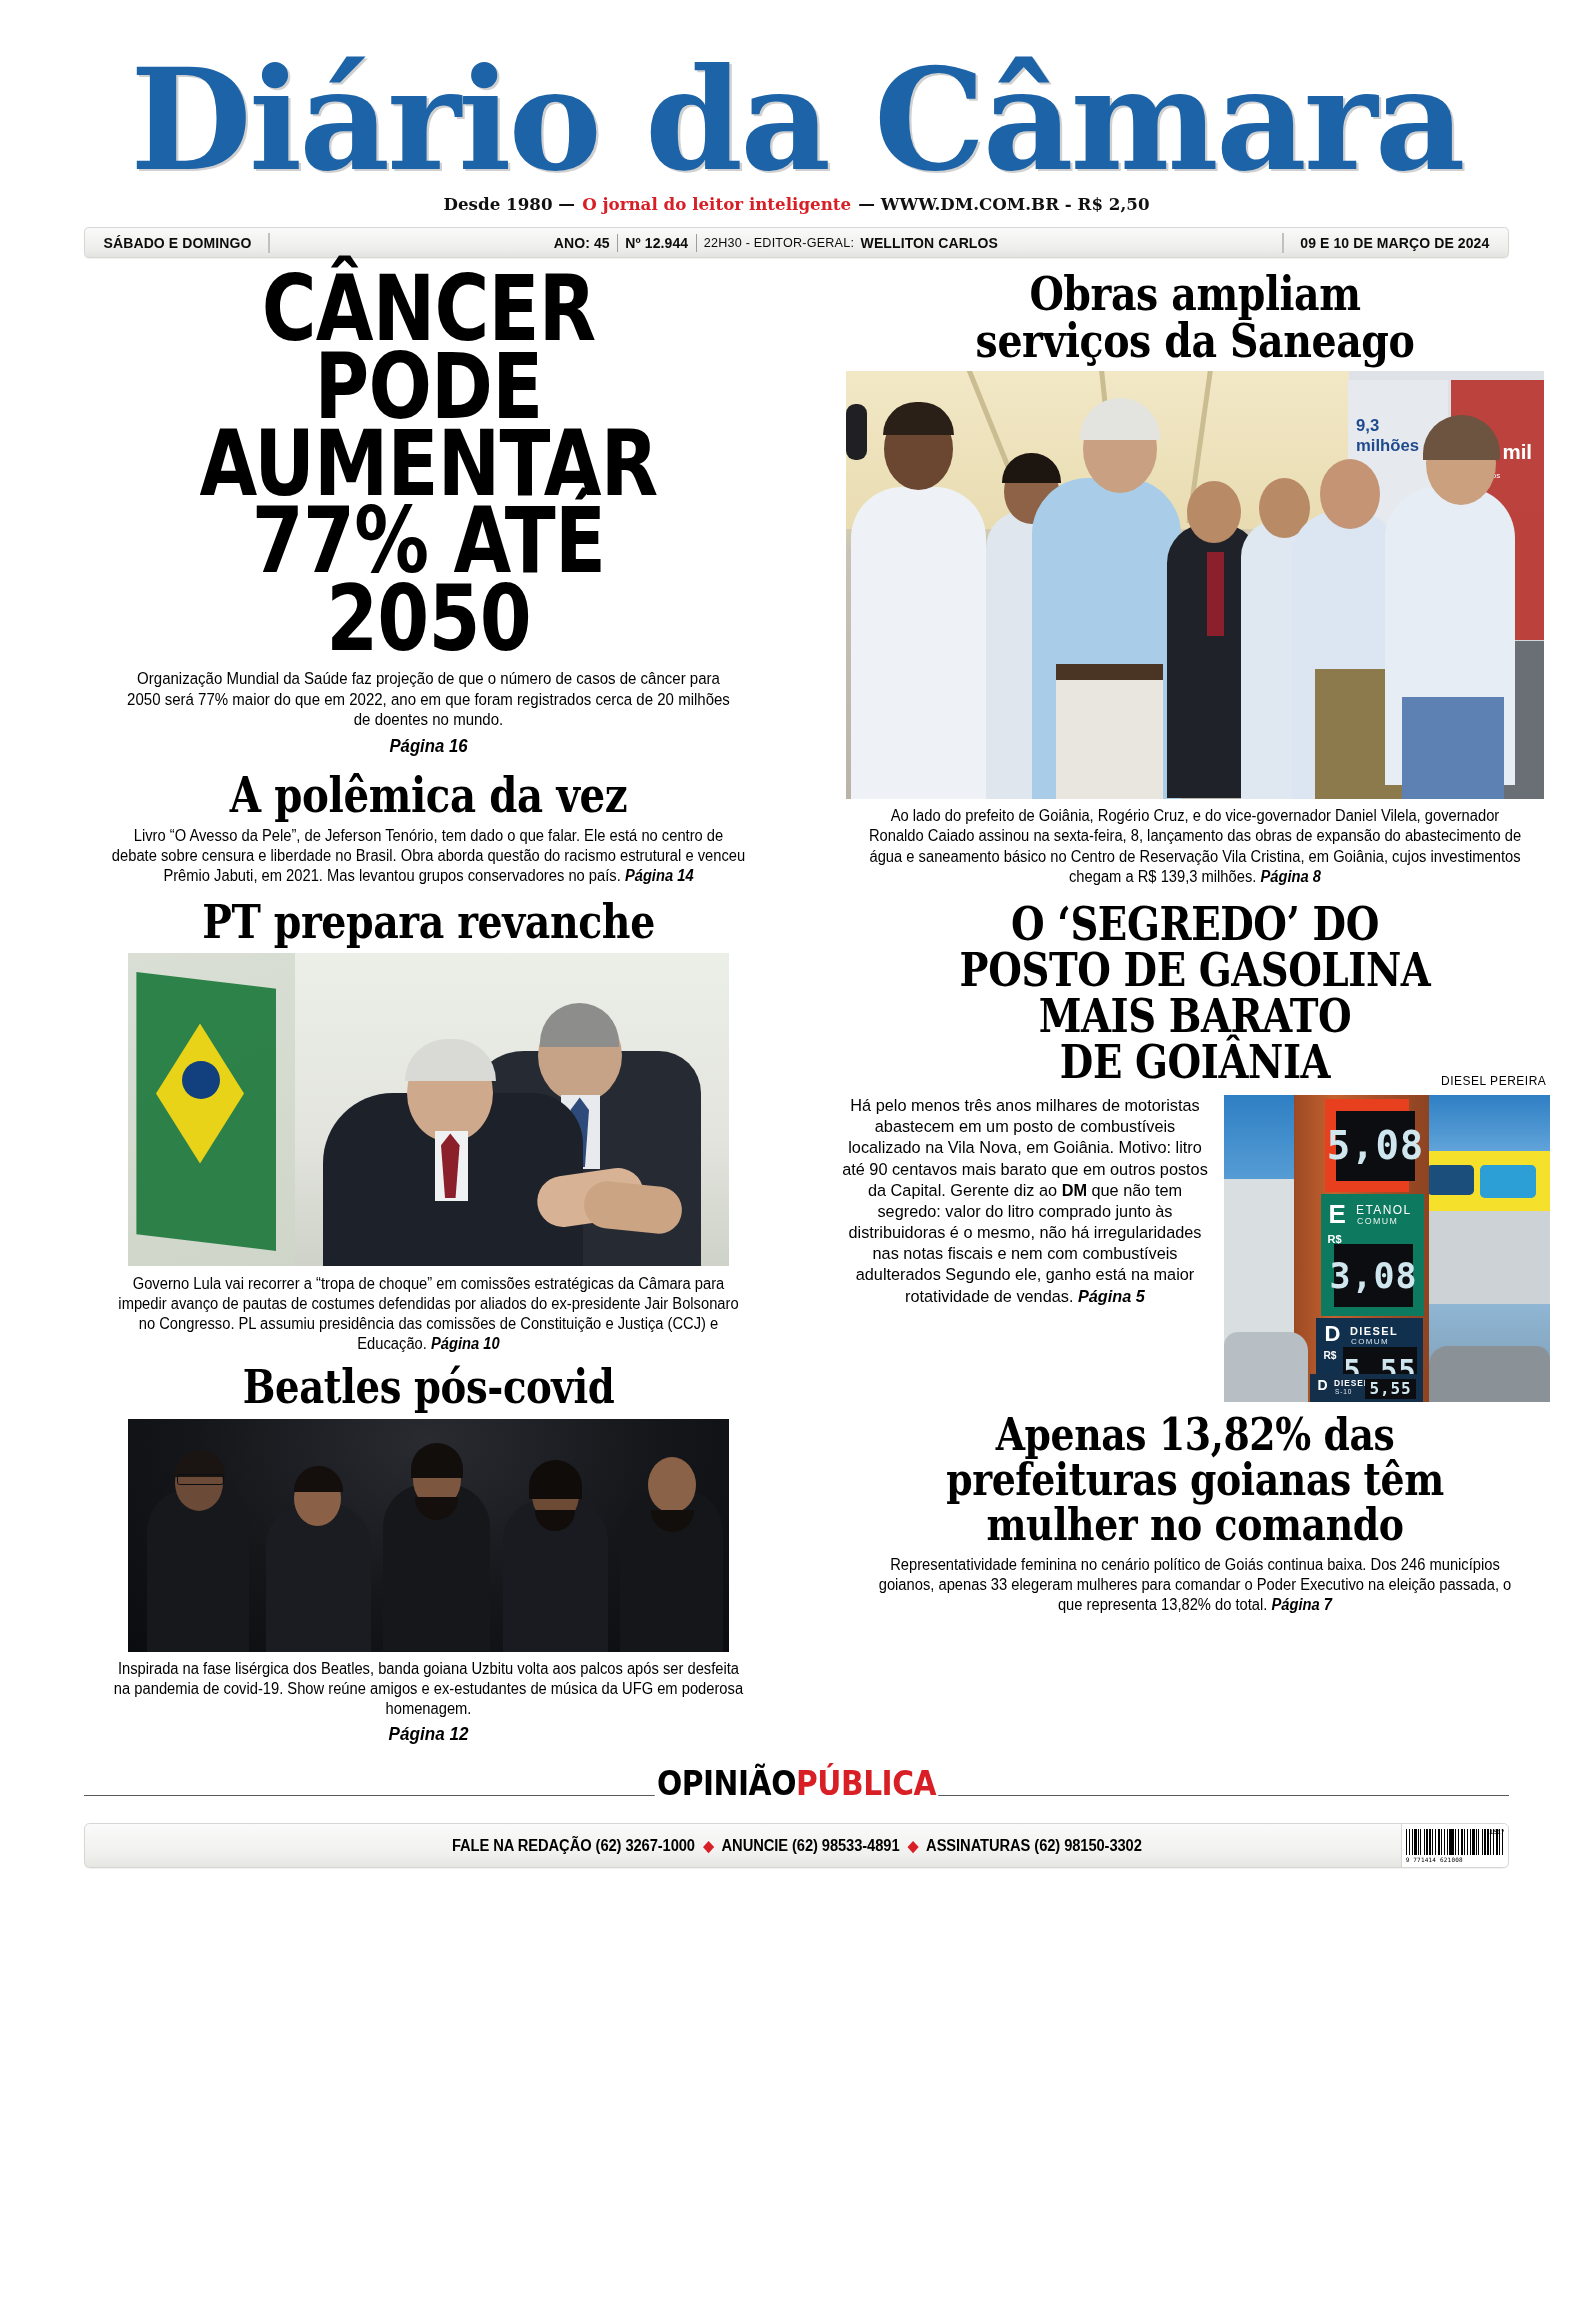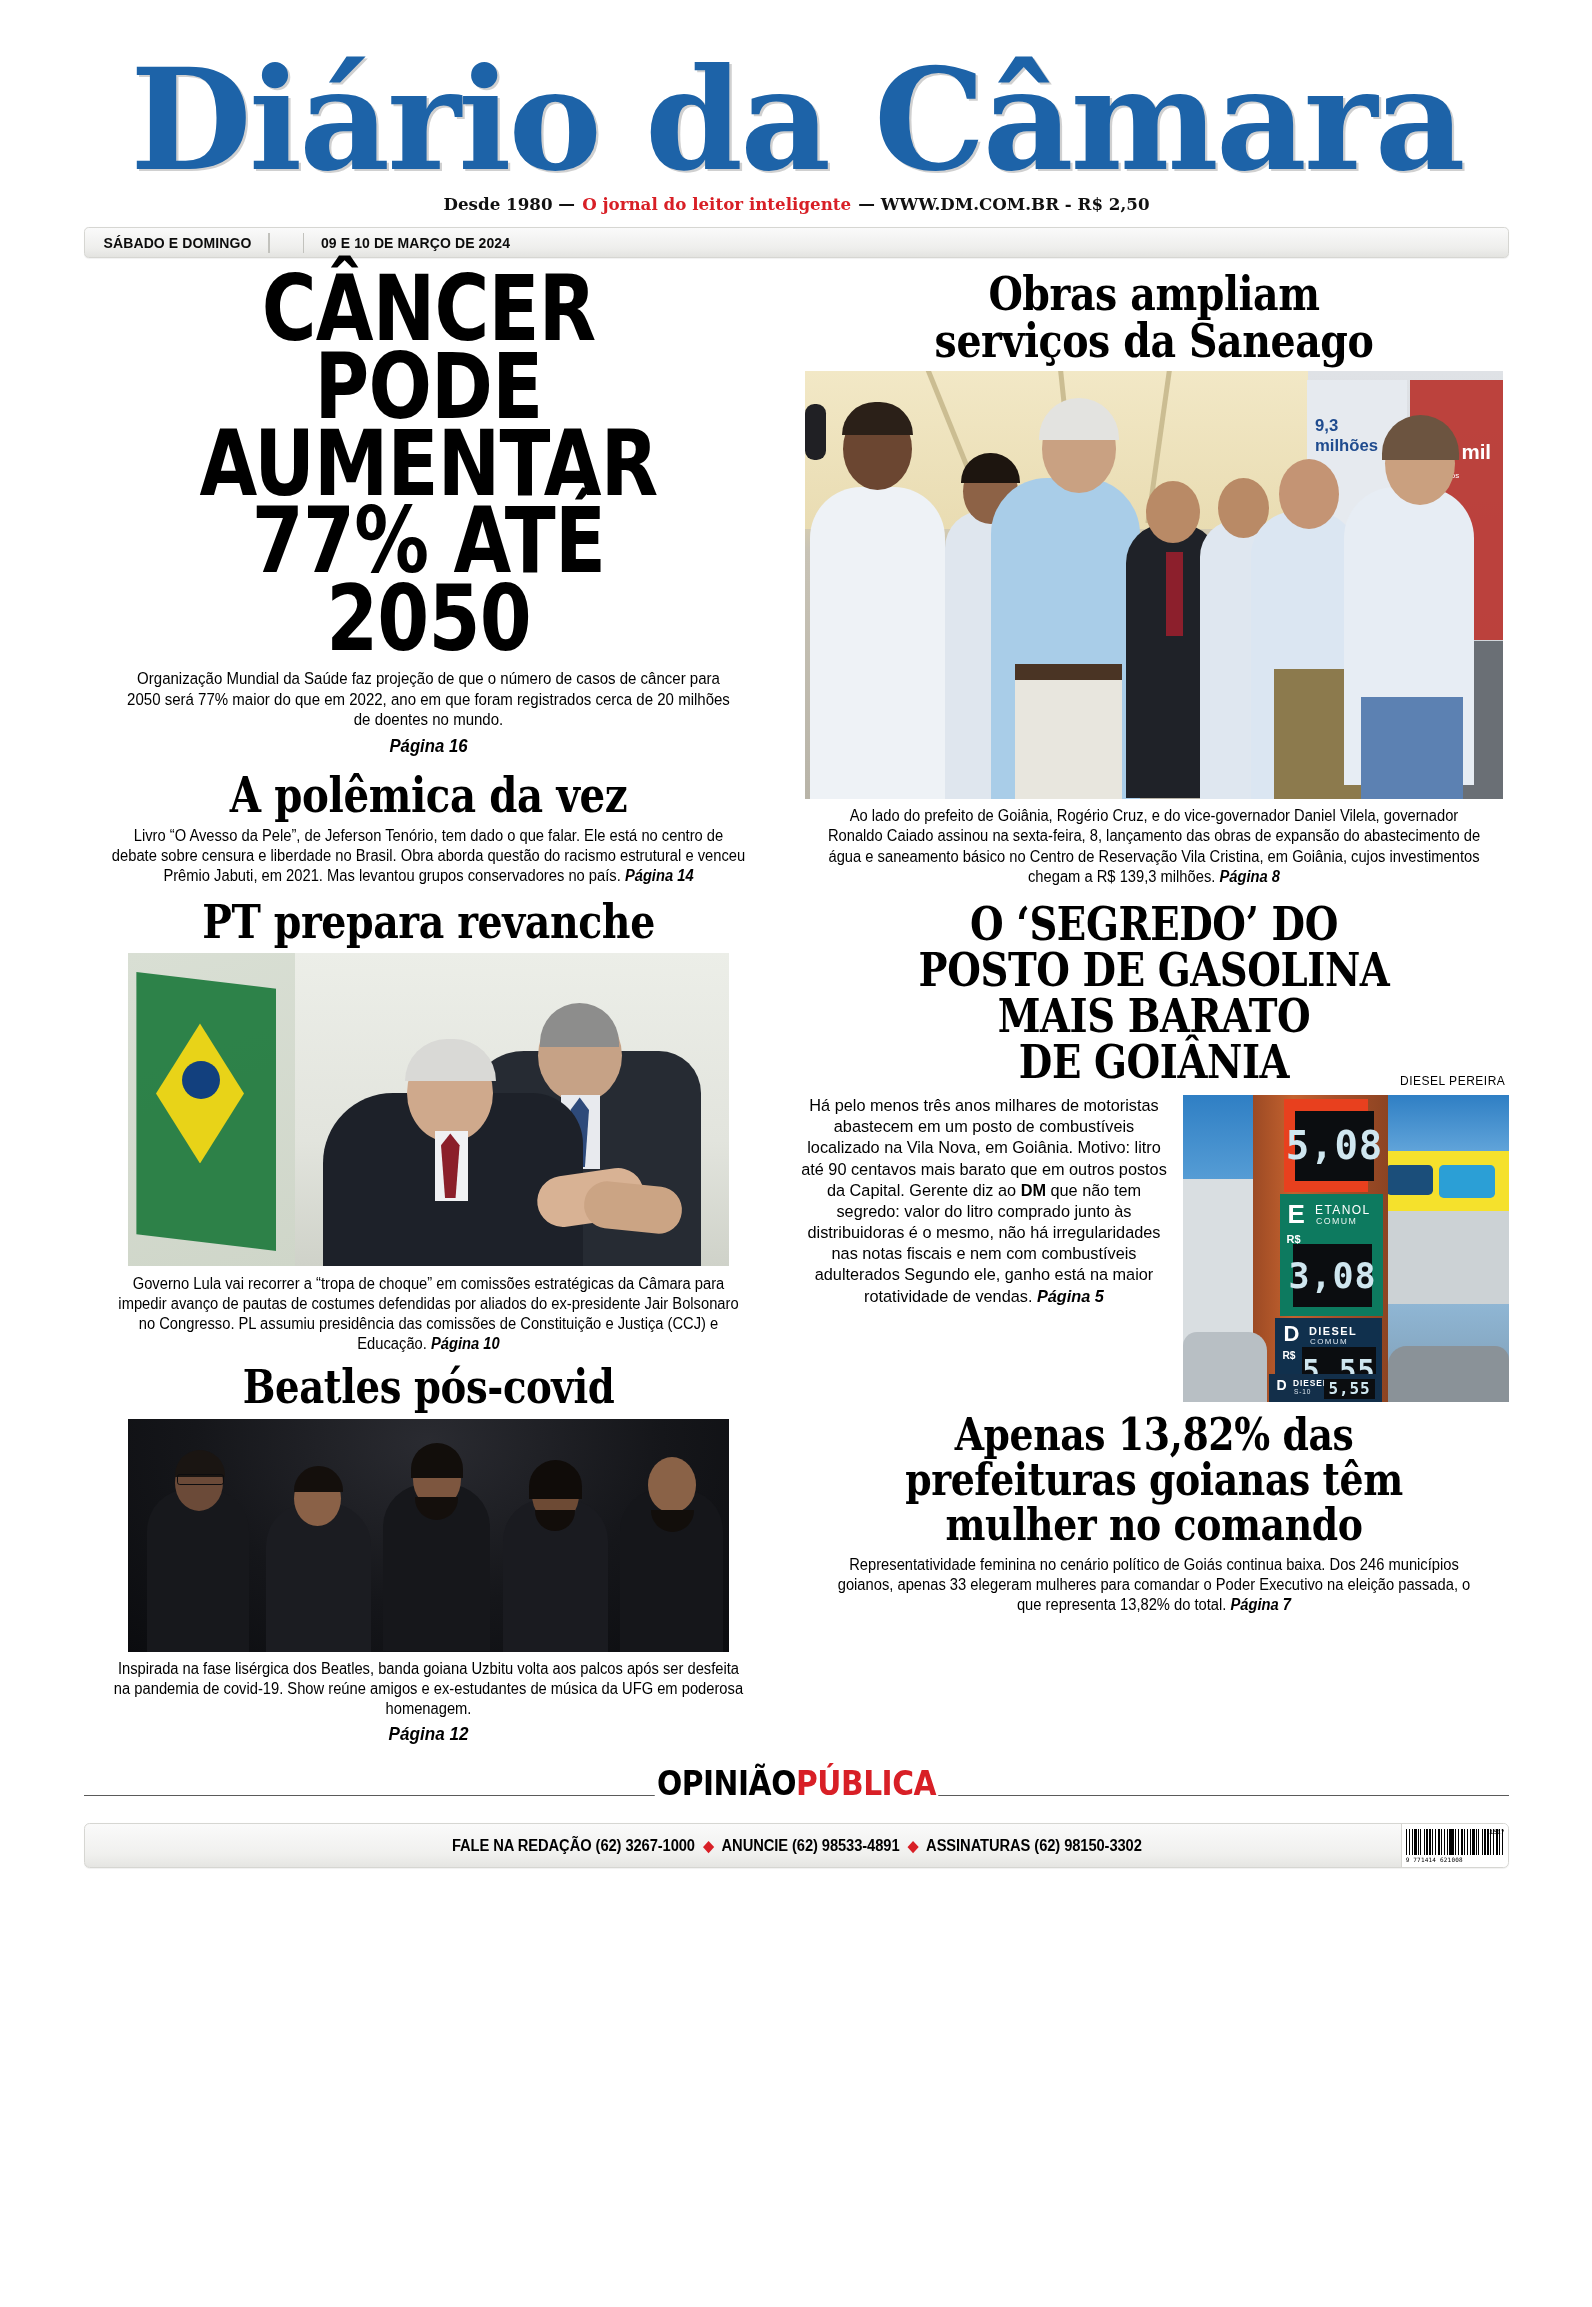--- a/index.html
+++ b/index.html
@@ -87,21 +87,21 @@
   .infobar .center .light { font-weight: normal; font-size: 12.6px; letter-spacing: 0.2px; }
   .infobar .right { padding-right: 18.6px; }
 
   
   .grid {
     display: flex;
     gap: 26px;
     margin-top: 12px;
   }
   .col-left { width: 689px; flex: 0 0 689px; }
-  .col-right { width: 710px; flex: 0 0 710px; }
+  .col-right { width: 710px; flex: 0 0 710px; margin-left: 41px; }
 
   
   .hero-head {
     font-family: "DejaVu Sans", sans-serif;
     font-weight: bold;
     color: #000;
     text-align: center;
     line-height: 0.85;
     letter-spacing: -0.9px;
     transform: scaleX(0.82);
@@ -319,20 +319,29 @@
     <div class="masthead-tagline">
       <span class="sm">Desde 1980 —</span>
       <span class="red sm">O jornal do leitor inteligente</span>
       <span class="sm">— WWW.DM.COM.BR - R$ 2,50</span>
     </div>
   </div>
 
   <div class="infobar">
     <div class="seg left">SÁBADO E DOMINGO</div>
     <div class="vsep"></div>
+    <div class="seg center">
+      <span>ANO: 45</span>
+      <span class="thin"></span>
+      <span>Nº 12.944</span>
+      <span class="thin"></span>
+      <span class="light">22H30  -  EDITOR-GERAL:</span>
+      <span style="width:6.5px"></span>
+      <span>WELLITON  CARLOS</span>
+    </div>
     <div class="vsep"></div>
     <div class="seg right">09 E 10 DE MARÇO DE 2024</div>
   </div>
 
   <div class="grid">
 
     <div class="col-left">
 
       <div>
         <div class="hero-head">

